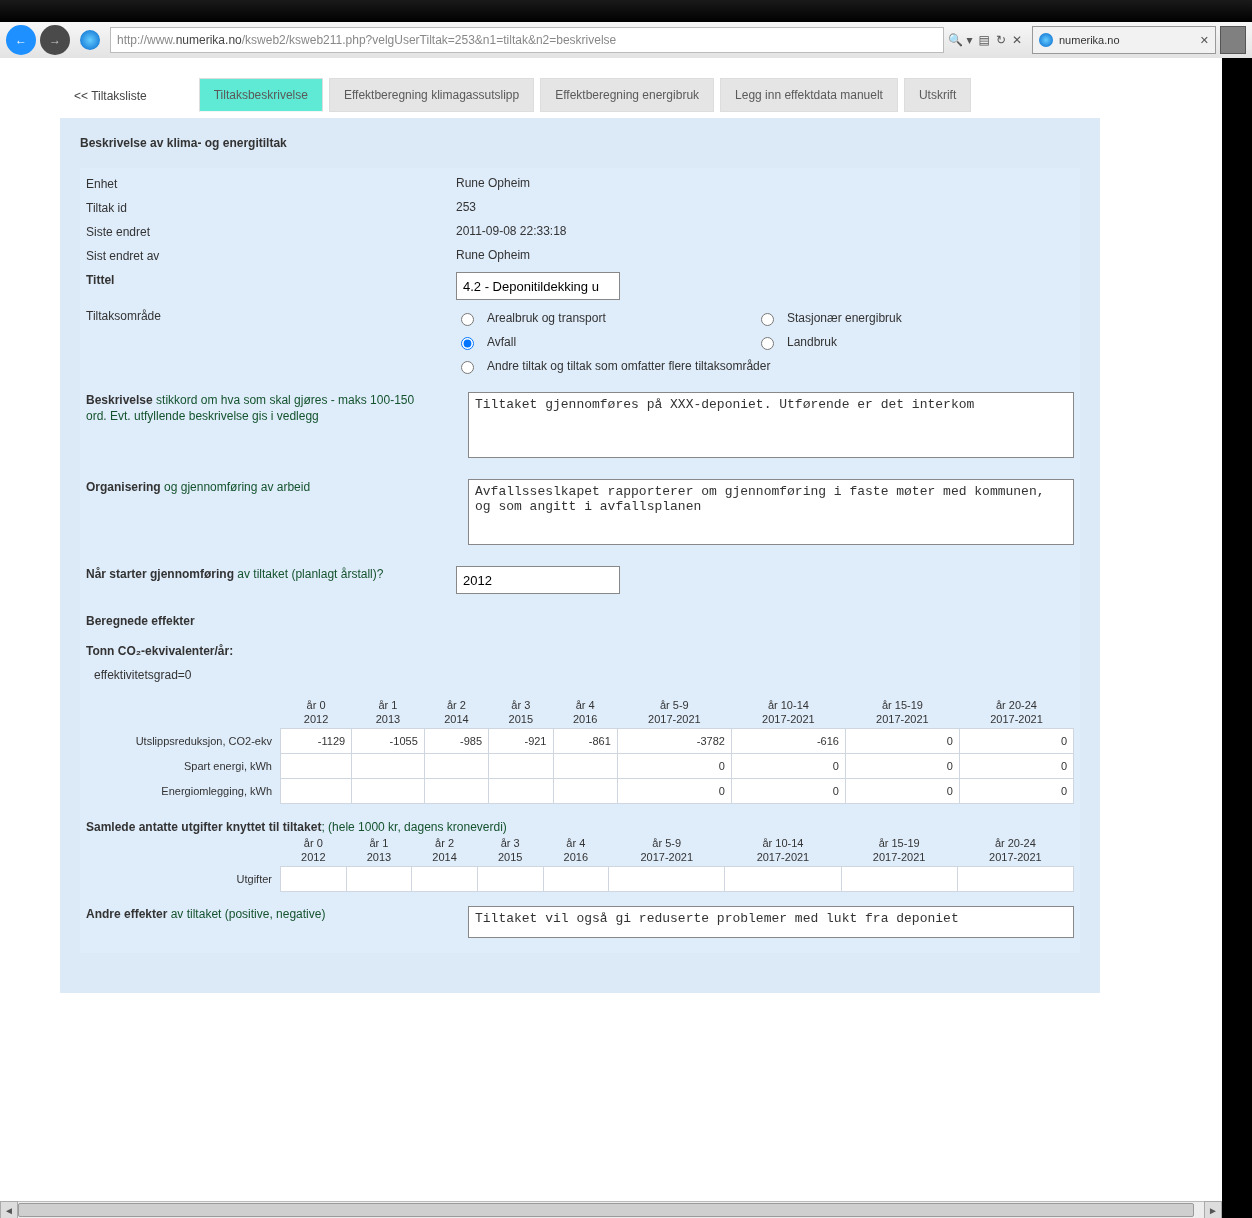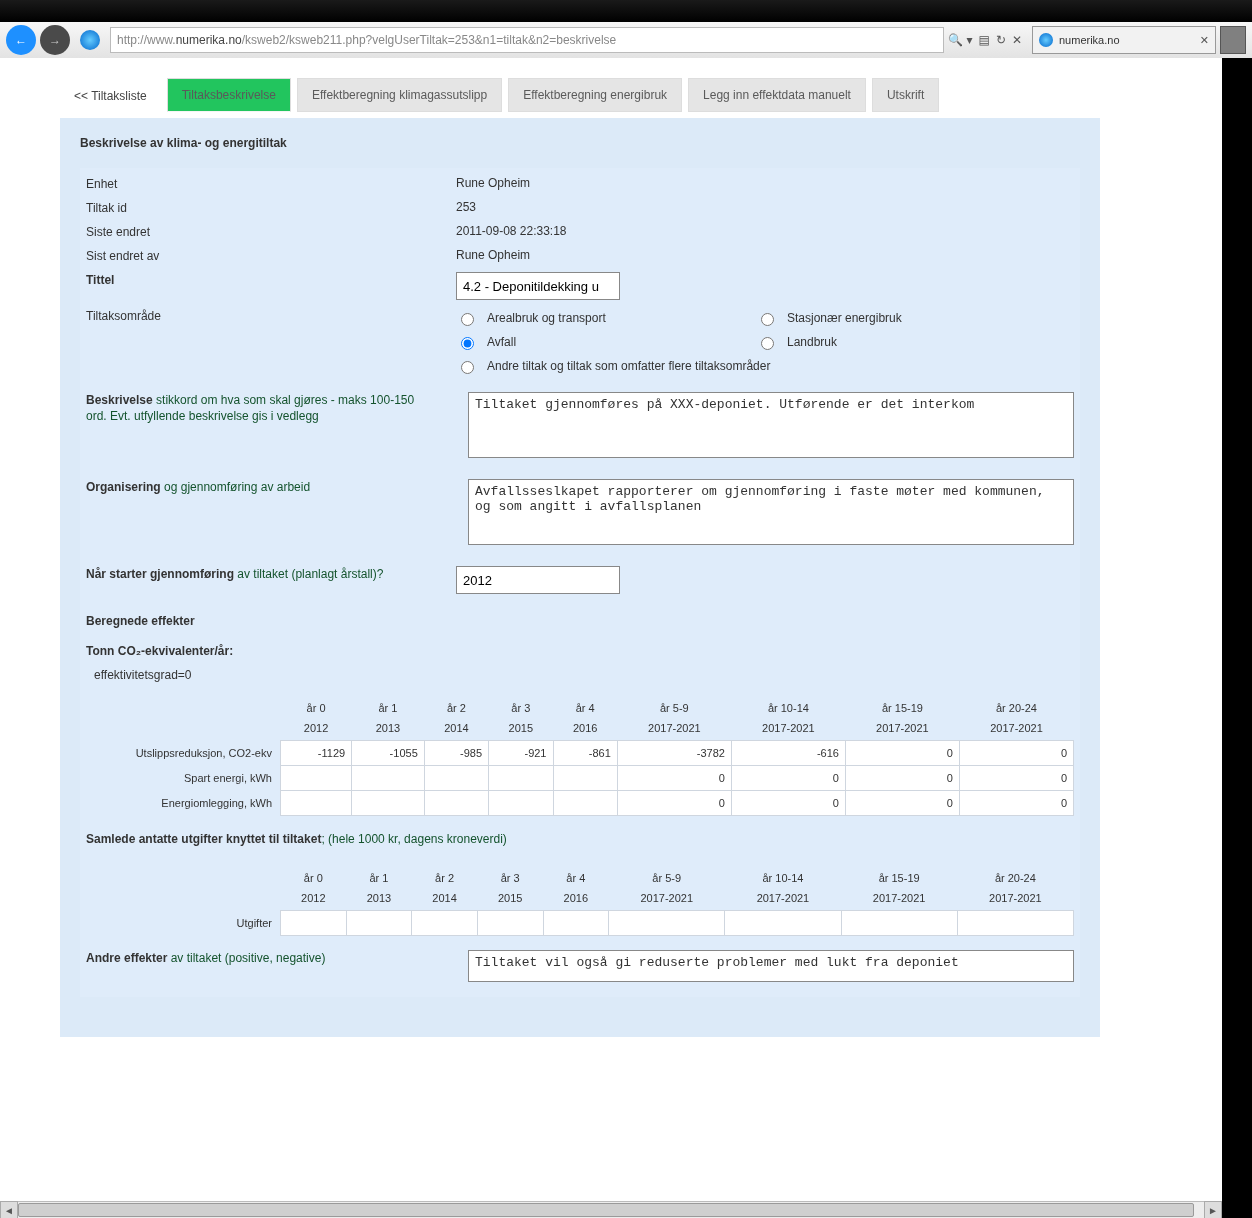--- a/index.html
+++ b/index.html
@@ -14,39 +14,39 @@
   .url-dark{color:#444;}
   .url-tools{display:flex;align-items:center;gap:6px;color:#555;margin:0 6px 0 0;}
   .page-tab{width:170px;height:26px;background:#f2f2f2;border:1px solid #999;display:flex;align-items:center;padding:0 6px;gap:6px;font-size:11px;color:#333;}
   .page-tab .ie-logo{width:14px;height:14px;margin:0;}
   .tab-close{margin-left:auto;color:#555;}
   .new-tab{width:24px;height:26px;background:#808080;border:1px solid #555;}
   .viewport{background:#fff;width:1222px;margin:0;padding:0 0 0 0;position:relative;min-height:1160px;}
   .page{background:#fff;padding:20px 0 0 60px;}
   .tabs{display:flex;gap:6px;align-items:flex-end;}
   .tab{background:#e5e5e5;color:#5a5a5a;padding:9px 14px;font-size:12px;border:1px solid #ddd;cursor:pointer;}
-  .tab.active{background:#22c55e;border-bottom-color:#f5f5f5;font-weight:normal;}
+  .tab.active{background:#5eead4;border-bottom-color:#f5f5f5;font-weight:normal;margin-left:32px;}
   .tab.ghost{background:transparent;border:none;color:#444;}
   .panel{background:#dceaf8;width:1000px;padding:18px 20px 40px 20px;margin-top:6px;}
   .panel h3{font-size:12px;font-weight:bold;margin:0 0 18px 0;color:#333;}
   .inner{background:#dfecfa;padding:4px 6px 8px 6px;}
   .row{display:flex;align-items:flex-start;padding:4px 0;}
   .lbl{width:370px;color:#333;font-size:12px;line-height:16px;}
   .lbl b{font-weight:bold;}
   .muted{color:#14532d;}
   .val{flex:1;font-size:12px;color:#333;}
   input.tx{height:22px;border:1px solid #888;padding:2px 6px;font-family:inherit;font-size:13px;}
   textarea.ta{width:592px;height:56px;border:1px solid #888;padding:4px 6px;font-family:'Courier New',monospace;font-size:13px;color:#333;resize:none;overflow-y:scroll;margin-left:32px;}
   .radios{display:grid;grid-template-columns:280px 280px;gap:8px 20px;padding-top:2px;}
   .radios label{display:flex;align-items:center;gap:10px;color:#333;}
   .radios .full{grid-column:1/3;}
   .spacer{height:10px;}
   .sect{font-weight:bold;margin:16px 0 6px 0;}
   table.eff{width:100%;border-collapse:collapse;font-size:11px;}
-  table.eff th{font-weight:normal;text-align:center;color:#333;padding:2px 6px;line-height:20px;}
+  table.eff th{font-weight:normal;text-align:center;color:#333;padding:2px 6px;line-height:14px;}
   table.eff td{border:1px solid #cfd6df;background:#fff;text-align:right;padding:3px 6px;height:18px;}
   table.eff td.rowlabel{border:none;background:transparent;text-align:right;padding-right:8px;color:#333;width:180px;}
   table.eff th.rowlabel{border:none;background:transparent;text-align:right;padding-right:8px;width:180px;}
   .hscroll{position:absolute;bottom:0;left:0;right:0;height:16px;background:#ededed;border-top:1px solid #bbb;display:flex;align-items:center;}
   .hscroll .arrow{width:16px;height:16px;background:#ddd;border:1px solid #aaa;display:flex;align-items:center;justify-content:center;color:#555;font-size:10px;}
   .hscroll .track{flex:1;height:16px;position:relative;}
   .hscroll .thumb{position:absolute;left:0;width:99%;top:1px;height:12px;background:#cfcfcf;border:1px solid #9a9a9a;border-radius:2px;}
   .hscroll .grip{position:absolute;left:50%;top:3px;width:10px;height:8px;transform:translateX(-50%);}
 </style>
 </head>
@@ -215,21 +215,21 @@
                   <td></td>
                   <td></td>
                   <td>0</td>
                   <td>0</td>
                   <td>0</td>
                   <td>0</td>
                 </tr>
               </tbody>
             </table>
 
-          <div style="margin:16px 0 20px 0">
+          <div style="margin:16px 0 0 0">
             <b>Samlede antatte utgifter knyttet til tiltaket</b><span class="muted">; (hele 1000 kr, dagens kroneverdi)</span>
           </div>
 
           <table class="eff" id="utg-table">
               <tbody>
                 <tr>
                   <th class="rowlabel"></th>
                   <th>år 0<br>2012</th>
                   <th>år 1<br>2013</th>
                   <th>år 2<br>2014</th>

